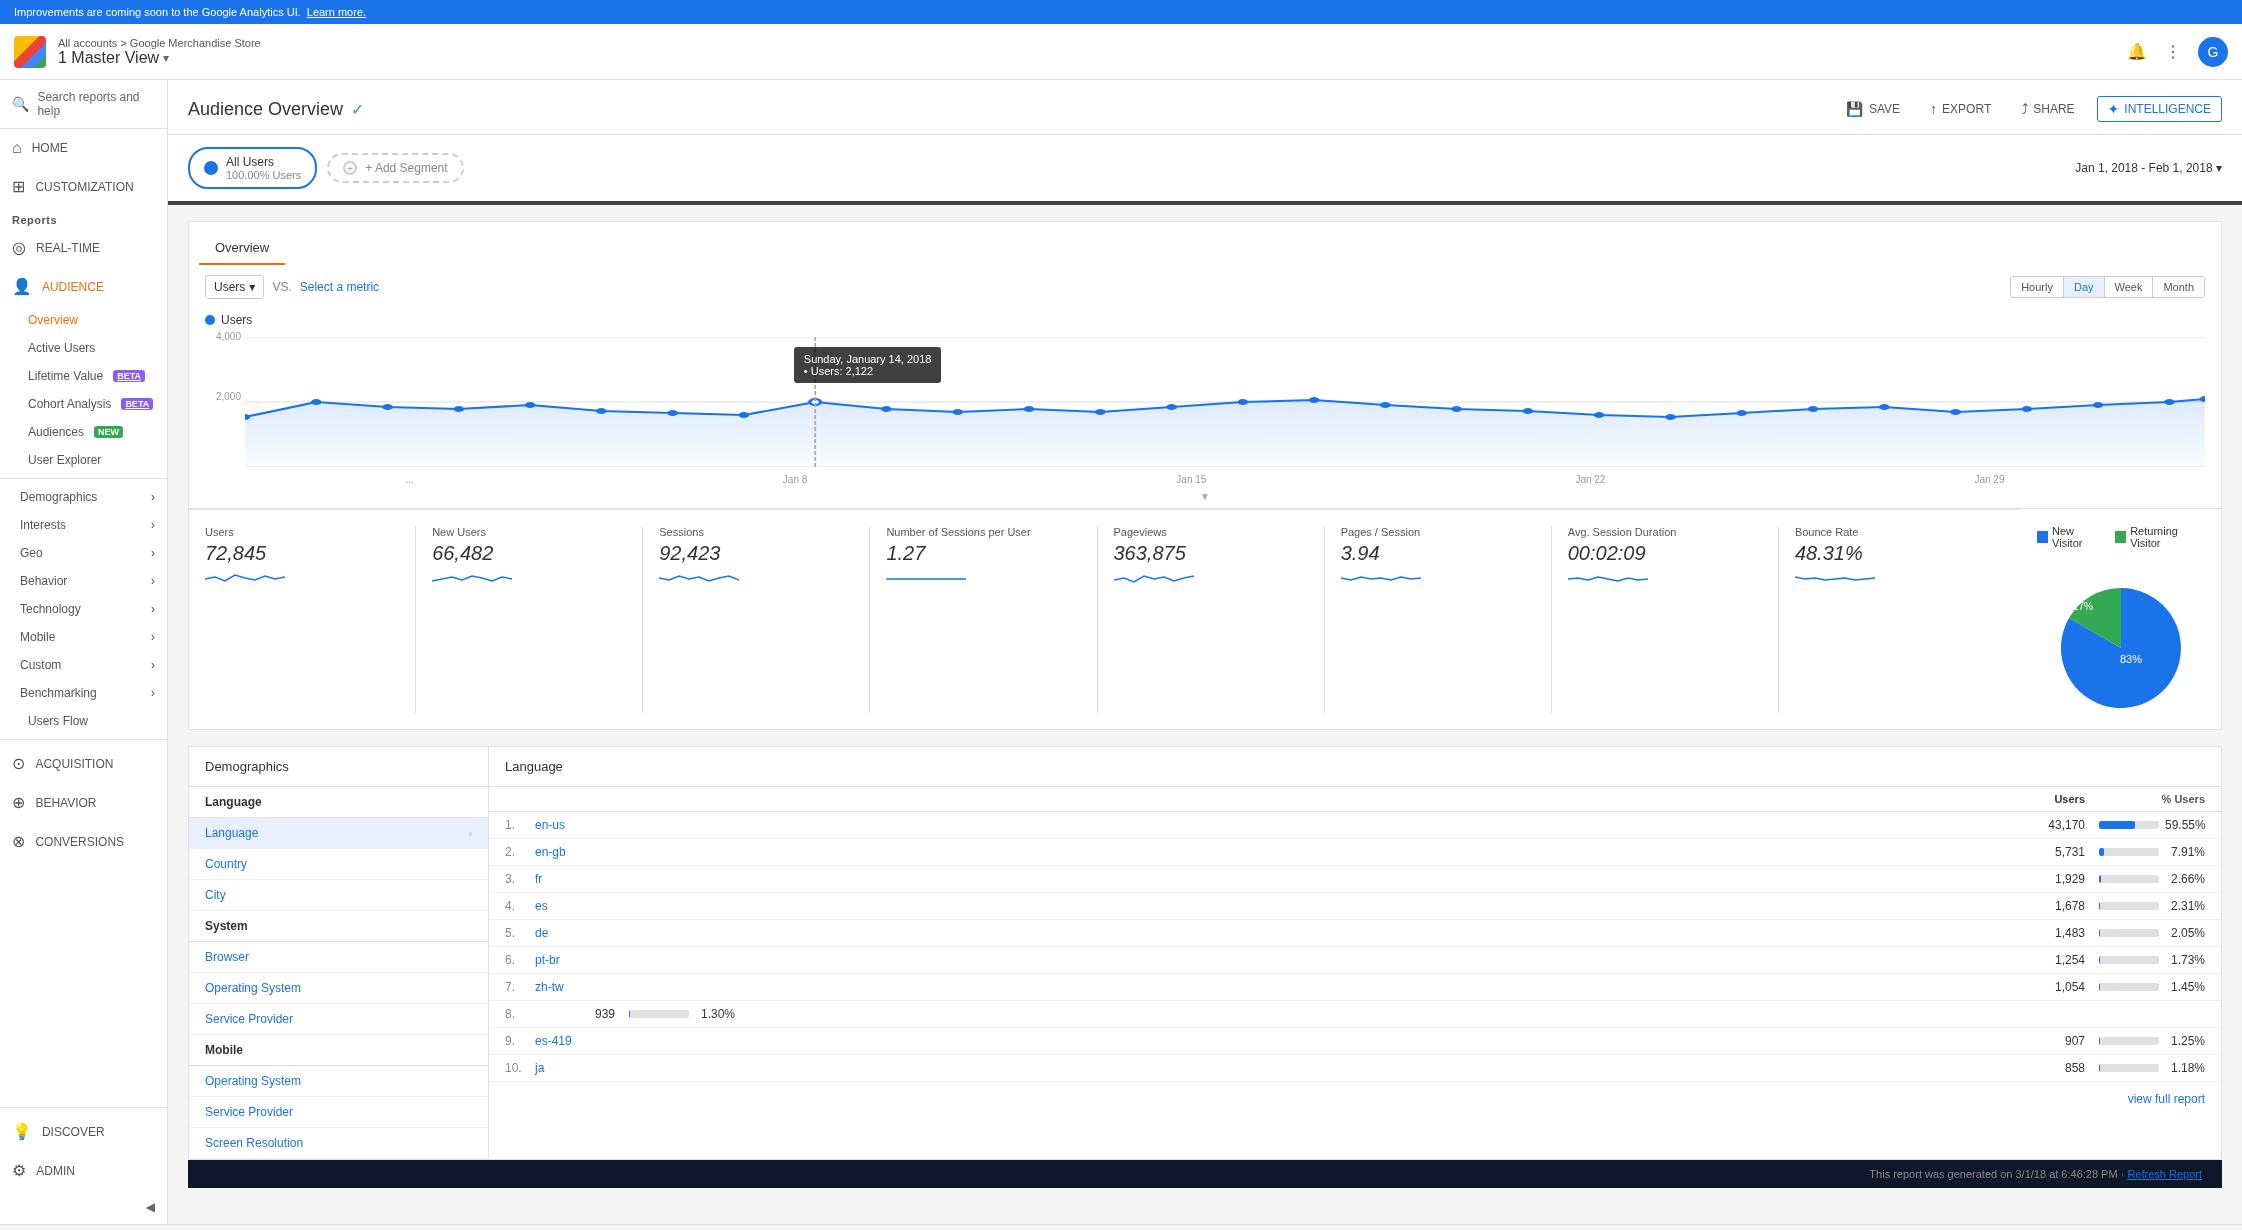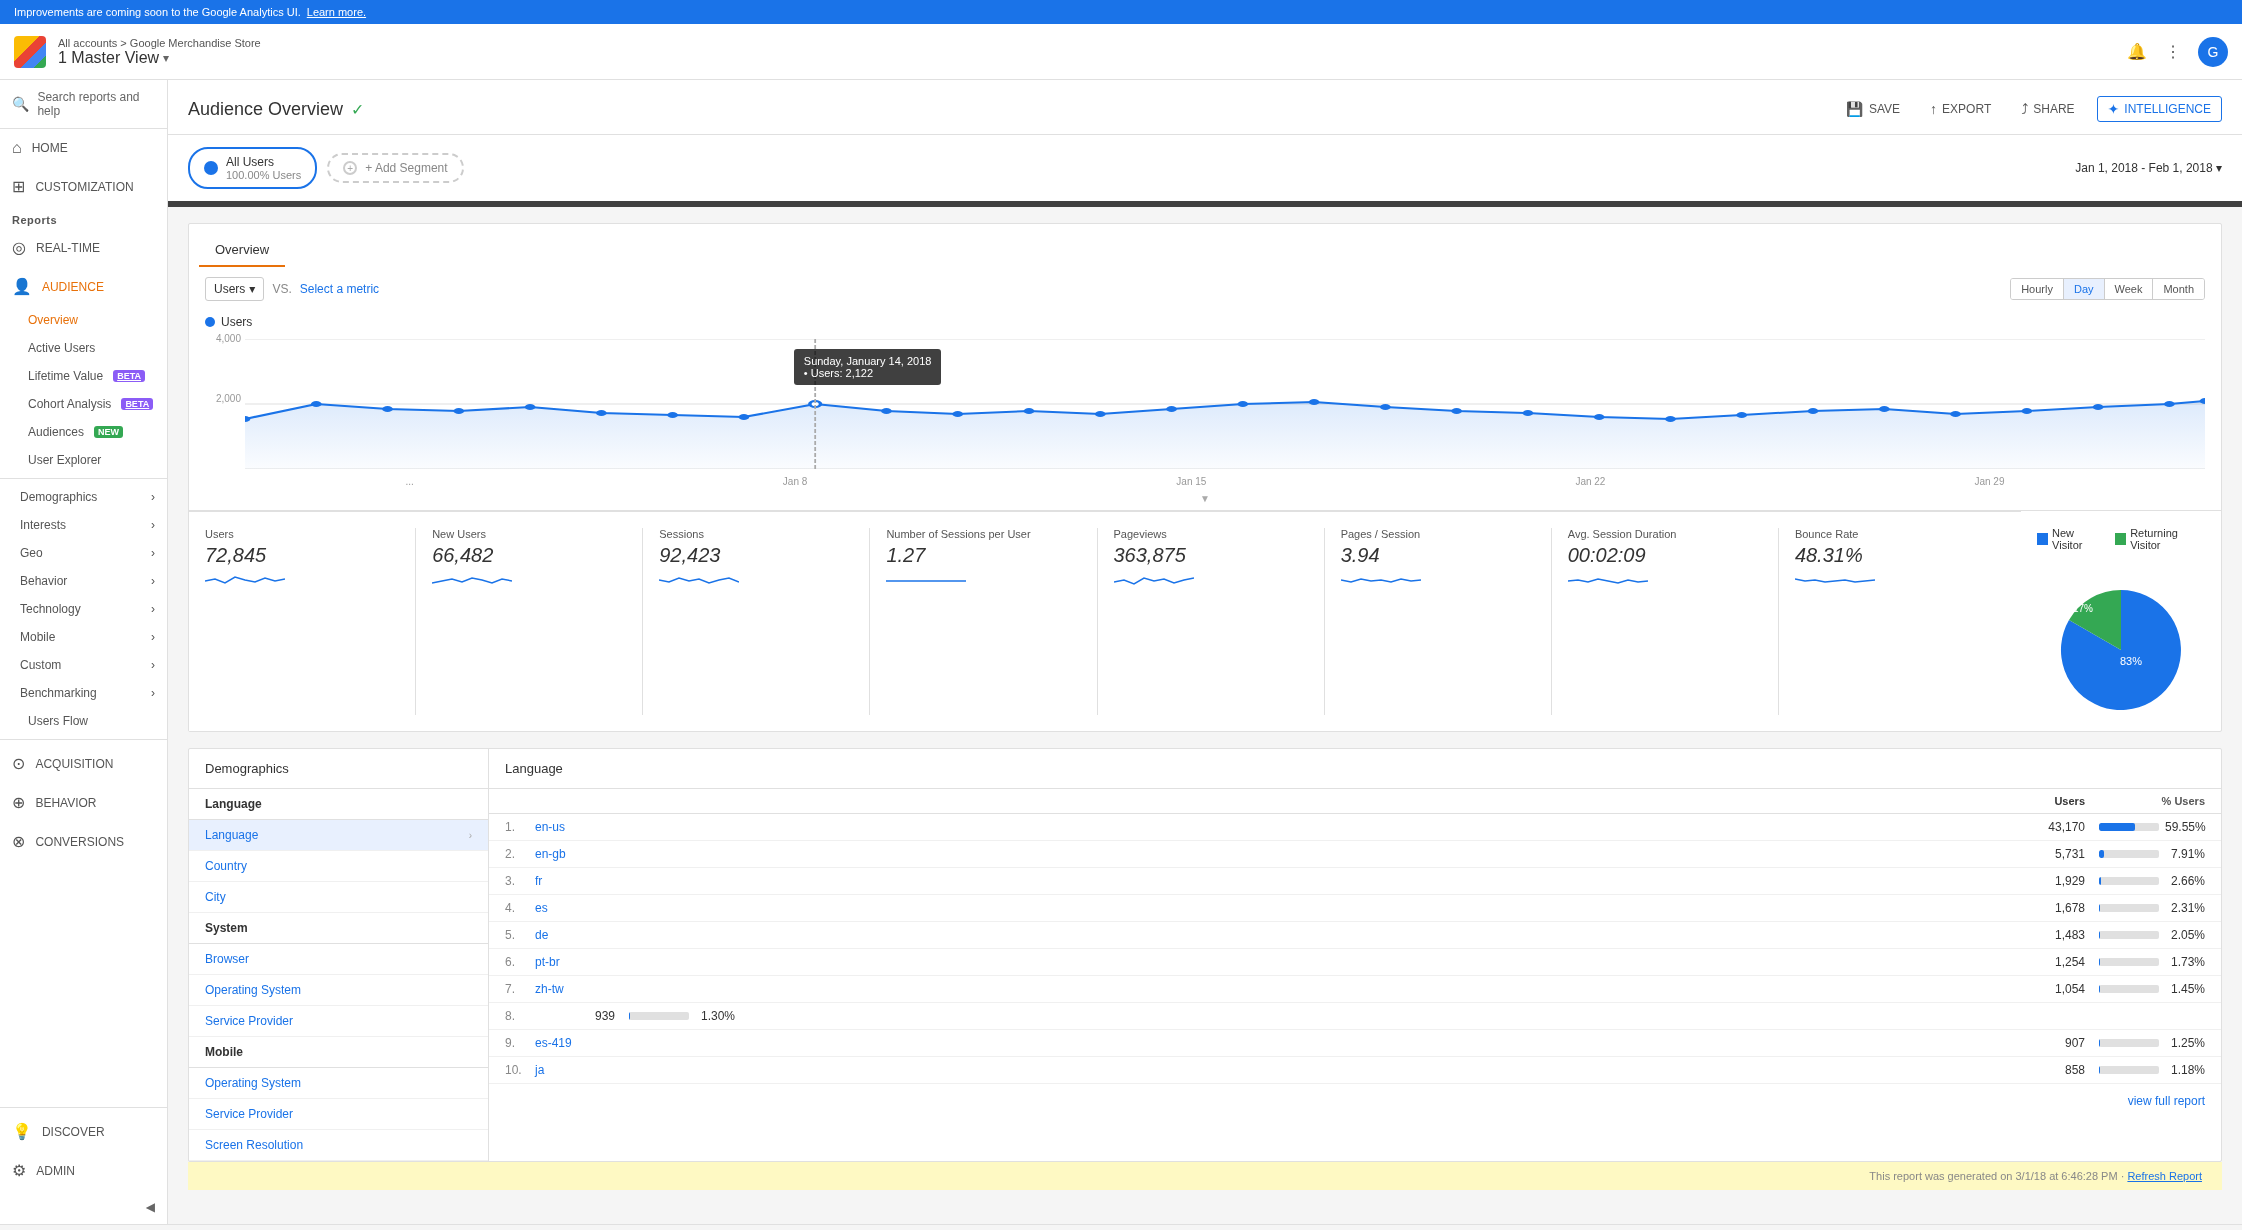--- a/index.html
+++ b/index.html
@@ -87,21 +87,21 @@
     .verified-icon { color: #34a853; font-size: 16px; }
     .main-actions { display: flex; align-items: center; gap: 14px; }
     .action-btn {
       display: flex; align-items: center; gap: 5px; font-size: 12px; color: #555; cursor: pointer; padding: 4px 8px; border-radius: 3px;
     }
     .action-btn .icon { font-size: 14px; }
     .action-btn.intelligence { color: #1a73e8; border: 1px solid #1a73e8; padding: 4px 10px; }
 
     
     .segment-bar {
-      display: flex; align-items: center; padding: 12px 20px; background: #fff; border-bottom: 6px solid #404040; gap: 10px;
+      display: flex; align-items: center; padding: 12px 20px; background: #fff; border-bottom: 4px solid #404040; gap: 10px;
     }
     .segment-pill {
       display: flex; align-items: center; gap: 8px; border: 2px solid #1a73e8; border-radius: 20px; padding: 6px 14px; font-size: 12px; color: #333;
     }
     .segment-dot { width: 14px; height: 14px; border-radius: 50%; background: #1a73e8; }
     .segment-label { font-weight: 500; }
     .segment-sub { color: #888; font-size: 11px; }
     .add-segment {
       display: flex; align-items: center; gap: 8px; border: 2px dashed #ccc; border-radius: 20px; padding: 6px 14px; font-size: 12px; color: #888; cursor: pointer;
     }
@@ -168,21 +168,21 @@
     .pct-bar { height: 100%; background: #1a73e8; border-radius: 2px; }
     .pct-text { color: #333; width: 40px; text-align: right; }
     .view-full-link { padding: 10px 16px; text-align: right; font-size: 12px; color: #1a73e8; cursor: pointer; }
 
     
     .footer { background: #f5f5f5; border-top: 1px solid #e0e0e0; text-align: center; padding: 6px 16px; font-size: 11px; color: #888; display: flex; align-items: center; justify-content: space-between; }
     .footer-left { flex: 1; text-align: right; }
     .footer-right { flex: 1; text-align: right; }
 
     
-    .report-generated { font-size: 11px; color: #888; padding: 8px 20px; text-align: right; background: #fef9c3; }
+    .report-generated { font-size: 11px; color: #888; padding: 8px 20px; text-align: right; background: #0f172a; }
     .report-generated a { color: #1a73e8; }
   </style>
 </head>
 <body>
 
 <div class="announcement-bar">
   <span>Improvements are coming soon to the Google Analytics UI.</span>
   <a href="#">Learn more.</a>
 </div>
 

